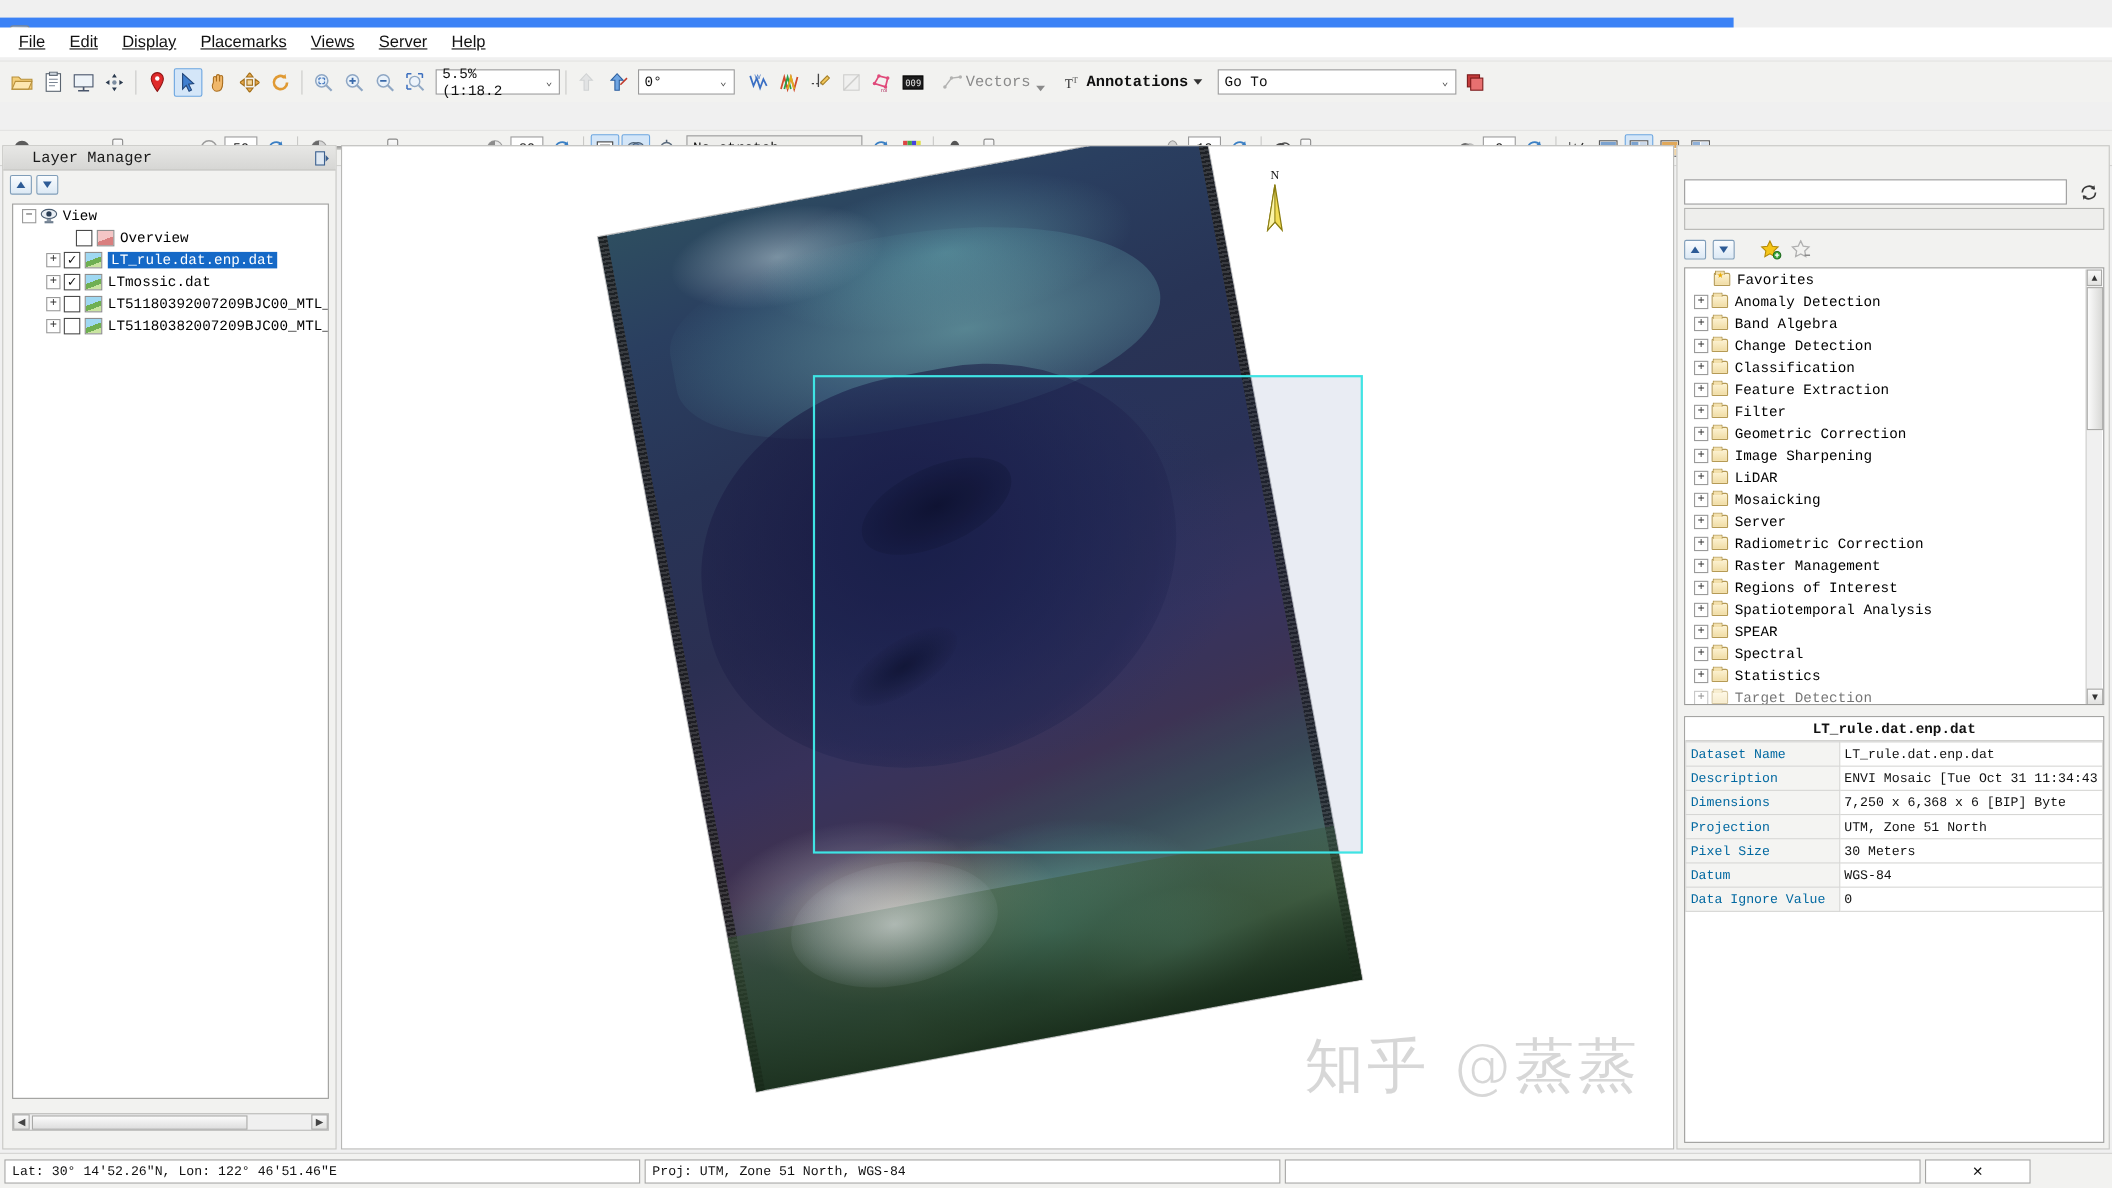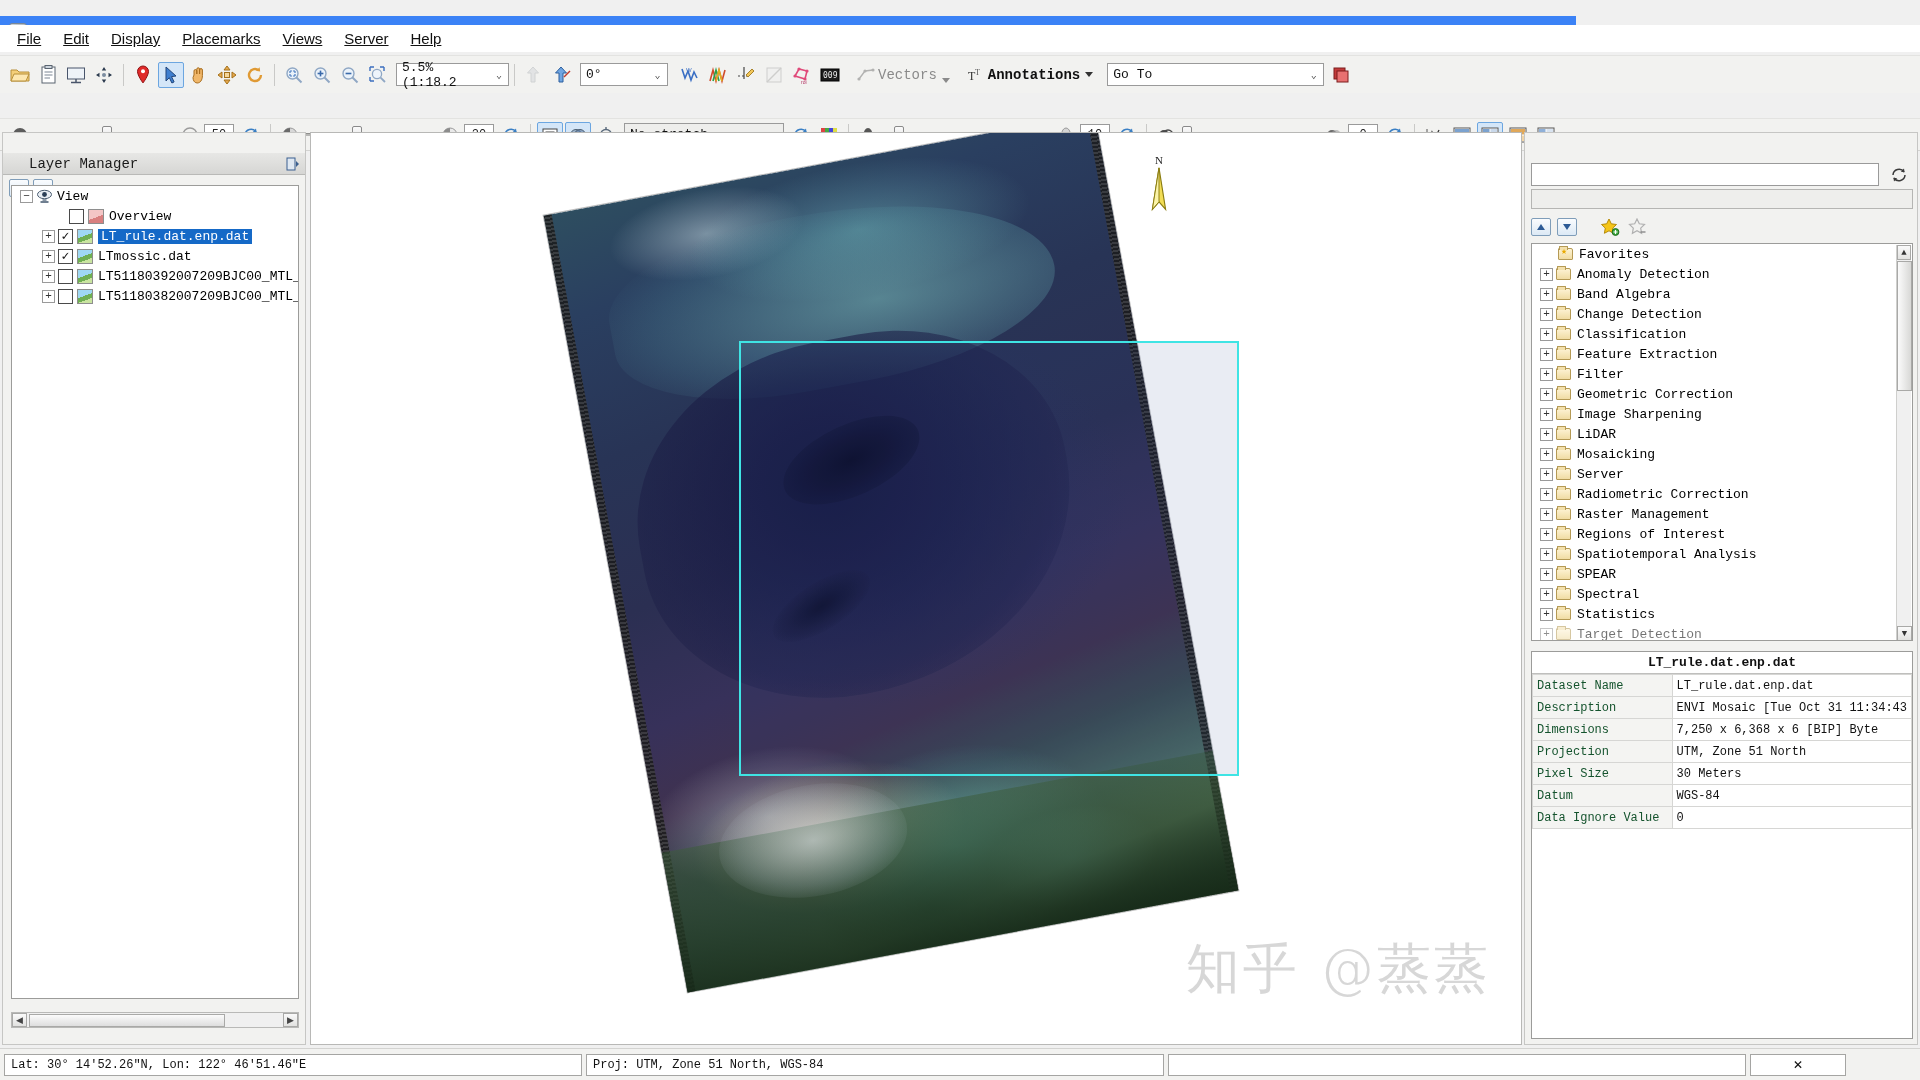--- a/index.html
+++ b/index.html
@@ -98,21 +98,20 @@
   #layer-panel {
     position: absolute; left: 2px; top: 132px; width: 304px; height: 913px;
     background: #f2f2f0; border: 1px solid #c6c6c4;
   }
   .panel-header {
     height: 22px; background: linear-gradient(180deg,#e7e7e5,#d6d6d4);
     border-bottom: 1px solid #b9b9b7;
     display:flex; align-items:center; padding-left: 26px;
     font-size: 14px; font-family:"Liberation Mono", monospace; color:#1a1a1a;
     position: relative;
-    margin-top: 20px;
   }
   .panel-header .pin {
     position:absolute; right:4px; top:3px; width:16px; height:16px;
     display:flex; align-items:center; justify-content:center;
   }
   .lm-toolrow { height: 26px; display:flex; align-items:center; padding-left:6px; gap:4px;}
   .sbtn {
     width: 20px; height: 18px; border:1px solid #7f9db9; background:linear-gradient(180deg,#fafcfe,#dce9f5);
     display:flex; align-items:center; justify-content:center; border-radius:2px;
   }
@@ -267,21 +266,21 @@
     position:absolute; left:6px; top:518px; width:382px; height:388px;
     background:#ffffff; border:1px solid #9c9c9a; overflow:hidden;
     font-family:"Liberation Mono", monospace; font-size:12px; color:#111;
   }
   #ds-info table { border-collapse: collapse; width:100%; }
   #ds-info .ds-title {
     text-align:center; font-weight:bold; font-size:13px; padding:3px 0;
     border-bottom:1px solid #bfbfbd; background:#ffffff;
   }
   #ds-info td { border:1px solid #d6d6d4; padding:2px 4px; height:22px; vertical-align:middle; }
-  #ds-info td.k { width:142px; background:#f4f4f2; color:#14532d; }
+  #ds-info td.k { width:142px; background:#f4f4f2; color:#0369a1; }
   #ds-info td.v { background:#ffffff; white-space:nowrap; overflow:hidden; }
 
   
   #statusbar {
     position:absolute; left:0; bottom:0; width:1920px; height:32px;
     background:#f2f2f0; border-top:1px solid #d3d3d1;
     display:flex; align-items:center; padding: 0 4px; gap:4px;
   }
   .sb-cell {
     height:22px; background:#ffffff; border:1px solid #a5a5a3;

